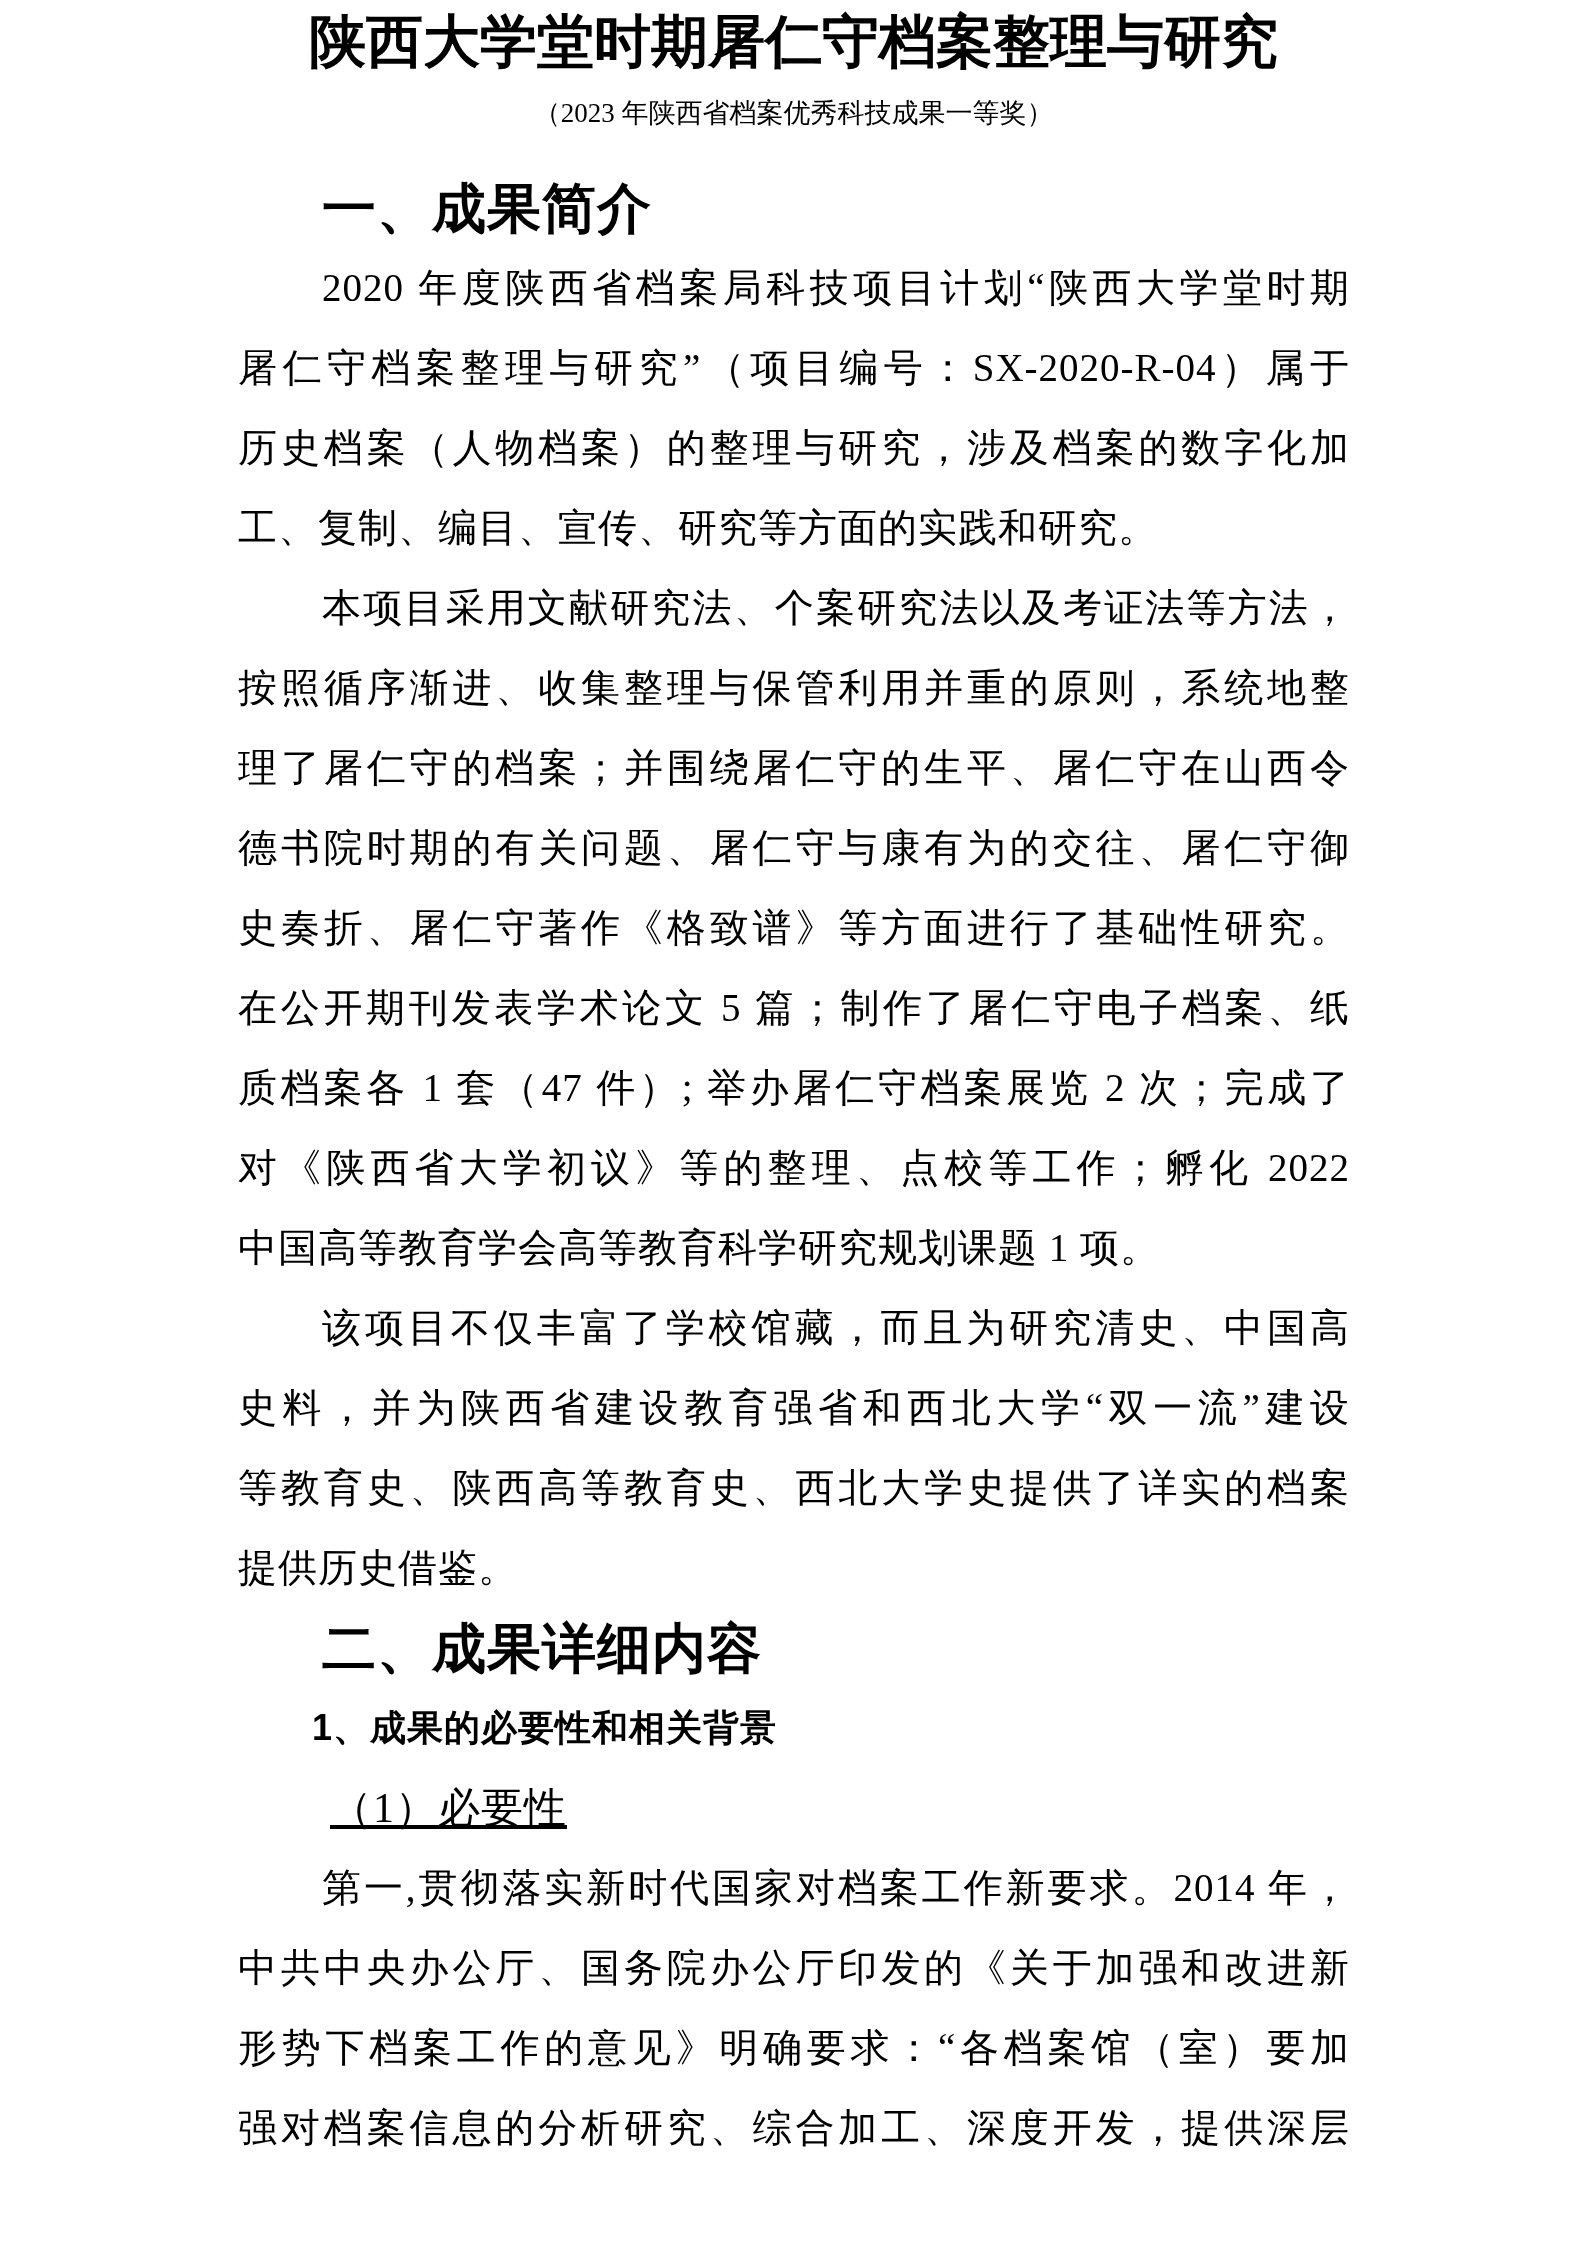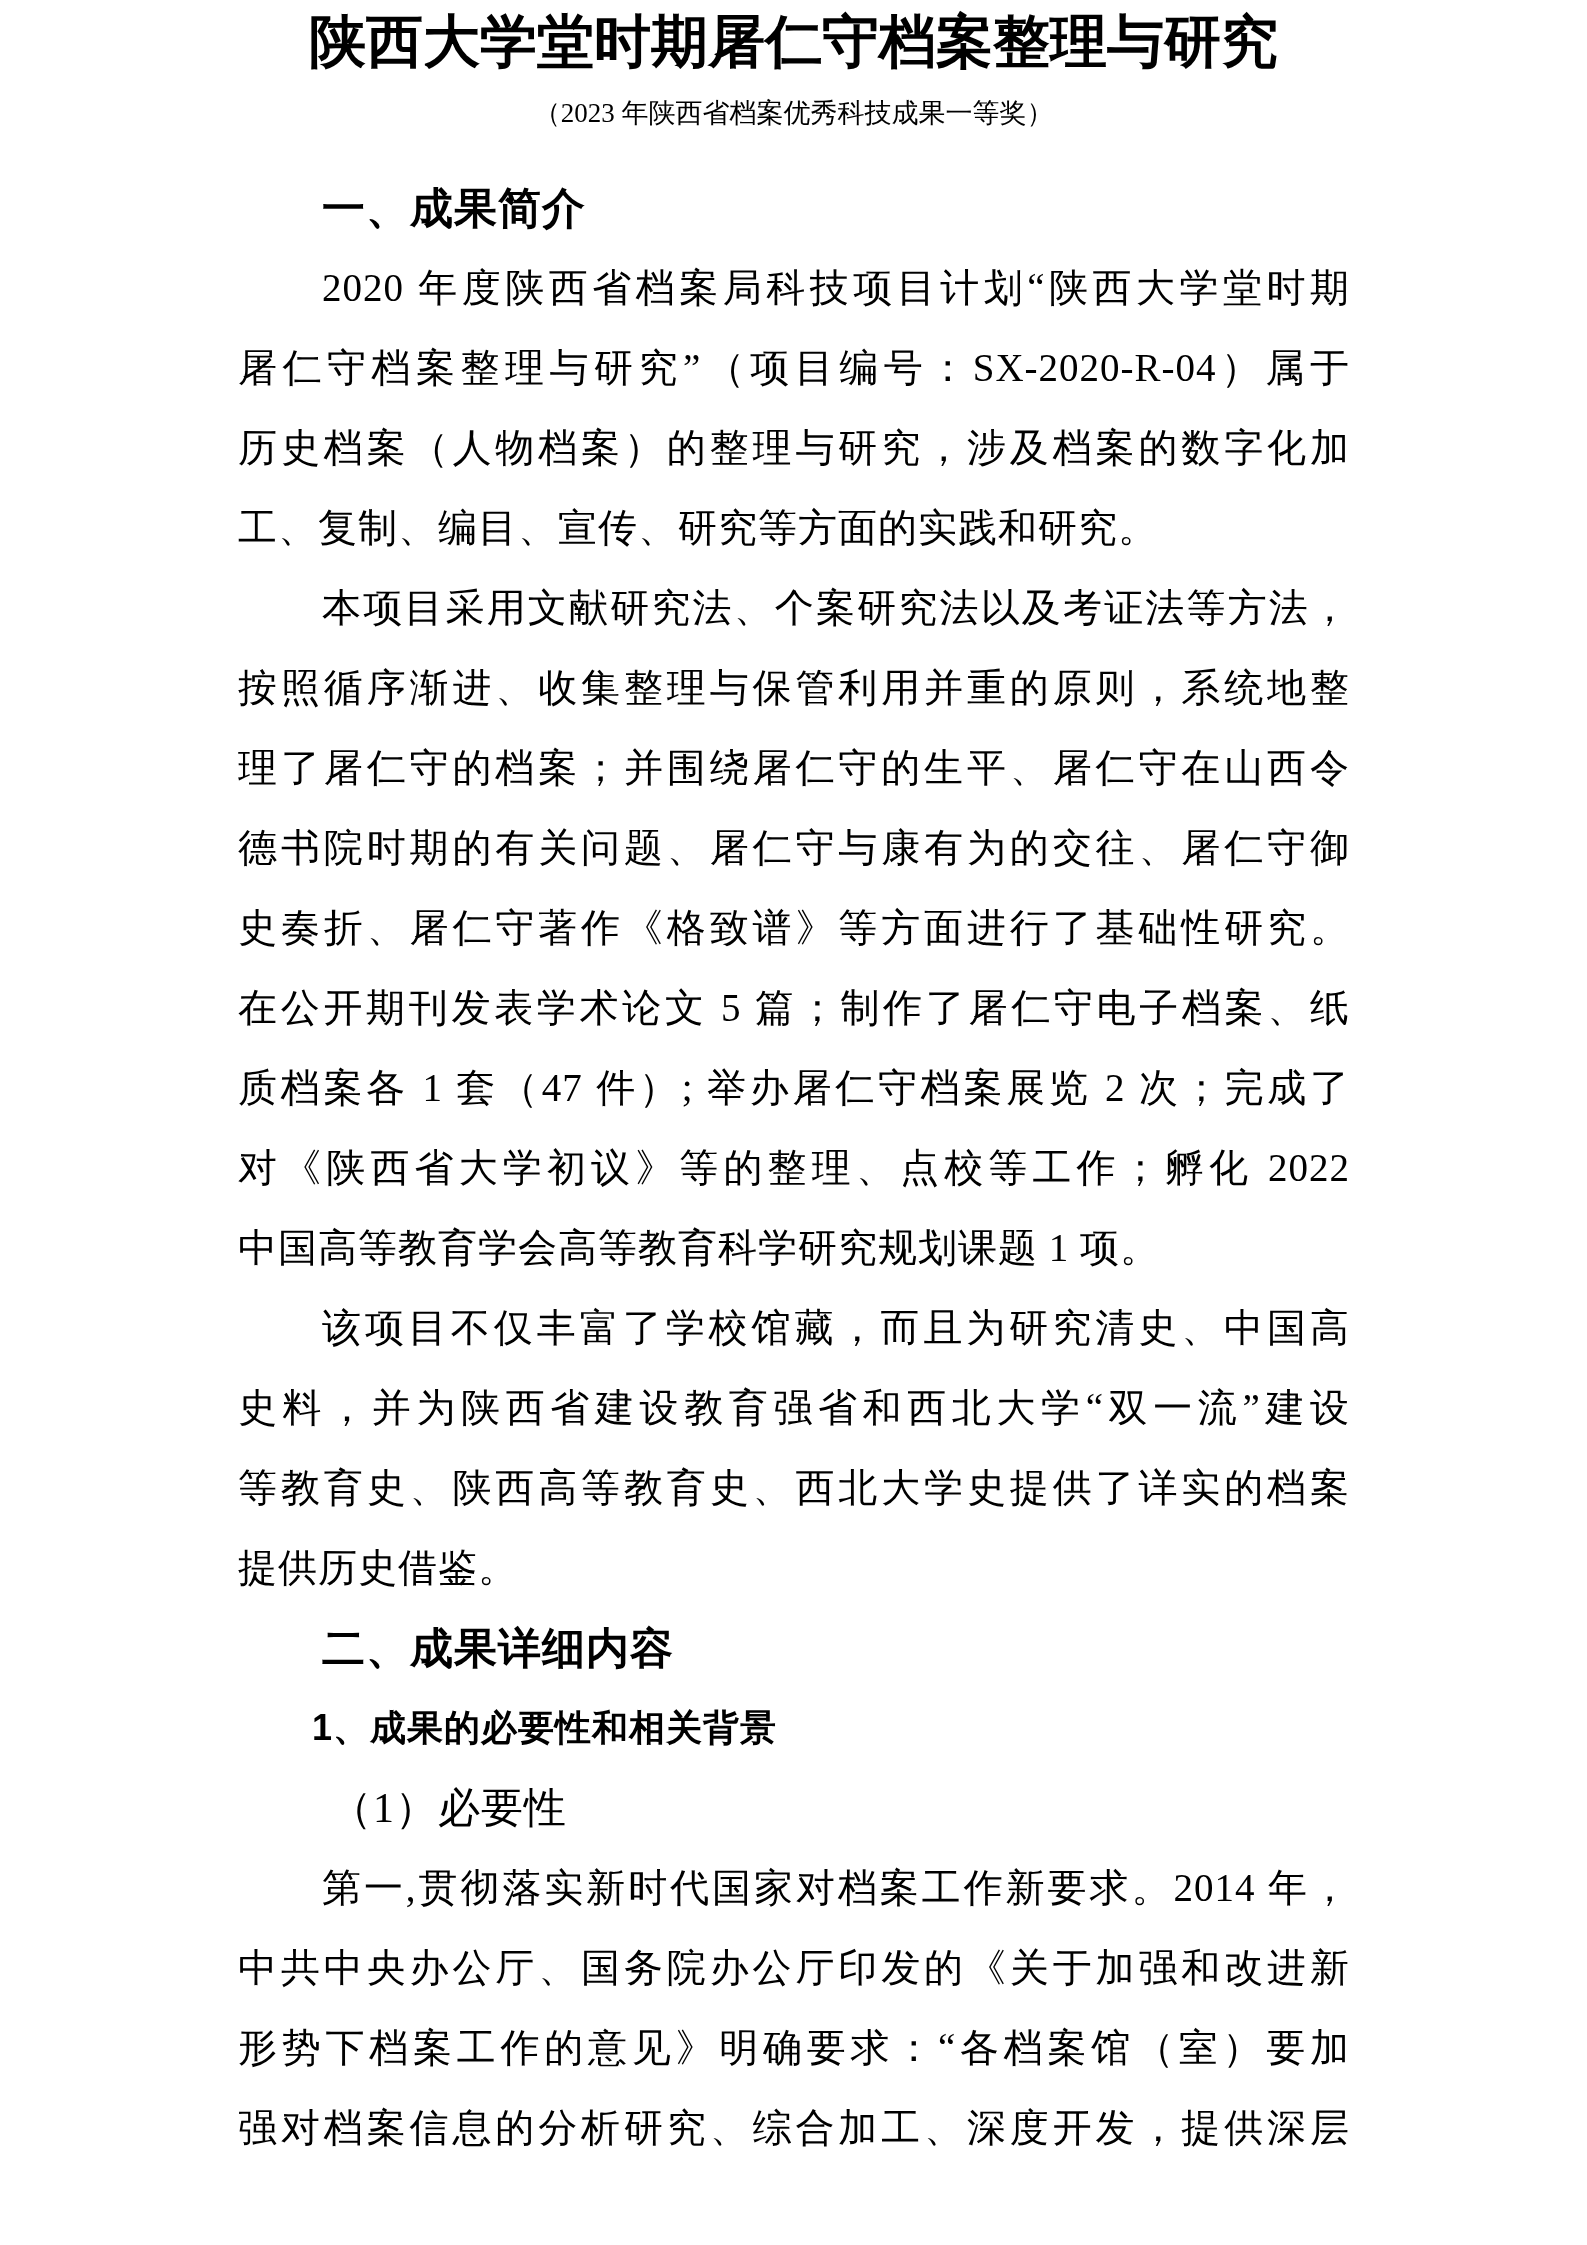--- a/index.html
+++ b/index.html
@@ -47,30 +47,30 @@
   
   .line.j {
     white-space: normal;
     text-align: justify;
     text-align-last: justify;
   }
   
   .line.h1, .line.h2 {
     font-family: "Liberation Sans", "DejaVu Sans", sans-serif;
     font-weight: bold;
-    font-size: 43px;
+    font-size: 54px;
     letter-spacing: 1px;
   }
   .line.h2 { font-size: 36px; }
   
   .line.h3 { font-size: 42px; }
   
   .line.ind2 { padding-left: 84px; }
   .line.ind1 { padding-left: 74px; }
-  .line.ind3 { padding-left: 92px; }
+  .line.ind3 { padding-left: 92px; text-decoration: underline; }
 </style>
 </head>
 <body>
 
 <div class="page">
   <div class="doc-title">陕西大学堂时期屠仁守档案整理与研究</div>
   <div class="doc-subtitle">（2023 年陕西省档案优秀科技成果一等奖）</div>
   <div class="content" id="doc-lines">
       <div class="line h1 ind2">一、成果简介</div>
       <div class="line ind2 j">2020 年度陕西省档案局科技项目计划“陕西大学堂时期</div>

